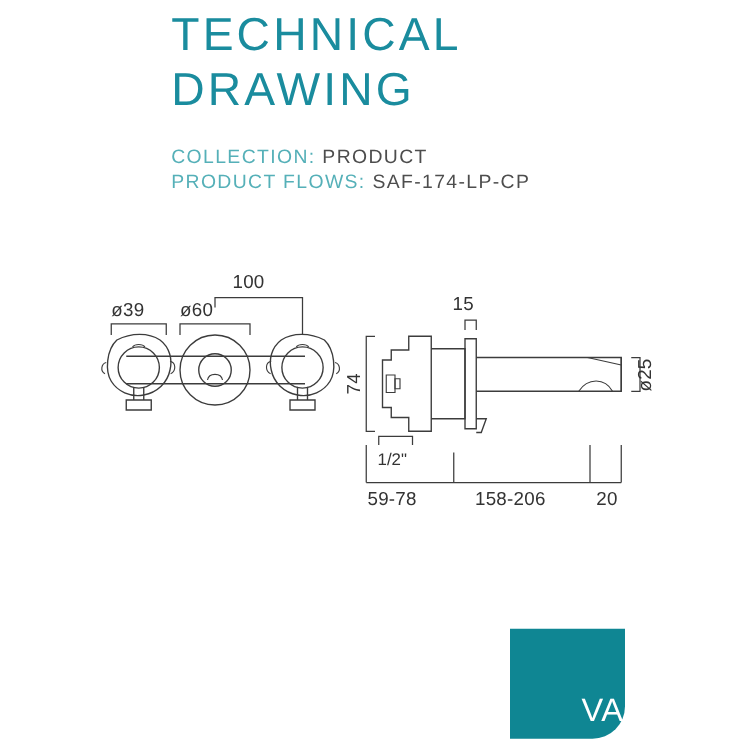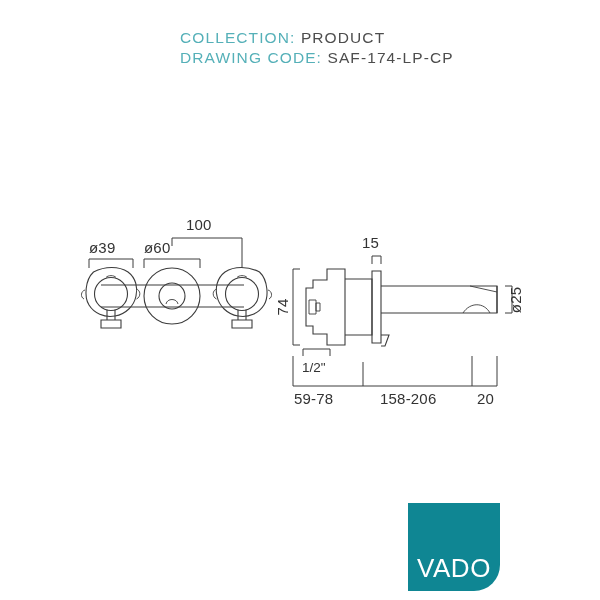--- a/index.html
+++ b/index.html
@@ -32,21 +32,21 @@
   }
   .title-line { display: block; white-space: nowrap; }
 
   #meta-block {
     margin-top: 22px;
     font-size: 15.5px;
     line-height: 20px;
     letter-spacing: 1.1px;
   }
   .meta-row { white-space: nowrap; }
-  .meta-label { color: #55b0b8; margin-left: 43px; }
+  .meta-label { color: #55b0b8; }
   .meta-value { color: #4d4d4d; }
 
   
   #drawing-area {
     position: absolute;
     left: 0;
     top: 196px;
     width: 600px;
     height: 220px;
   }
@@ -107,33 +107,38 @@
   #logo-text {
     position: absolute;
     left: 0;
     bottom: 7px;
     width: 92px;
     text-align: center;
     color: #ffffff;
     font-size: 26px;
     font-weight: 400;
     letter-spacing: 0.5px;
+    padding-left: 48px;
   }
 </style>
 </head>
 <body>
 
 <div id="header">
+  <div id="title-block">
+    <span class="title-line">TECHNICAL</span>
+    <span class="title-line">DRAWING</span>
+  </div>
   <div id="meta-block">
     <div class="meta-row">
       <span class="meta-label">COLLECTION:</span>
       <span class="meta-value">PRODUCT</span>
     </div>
     <div class="meta-row">
-      <span class="meta-label">DRAWING CODE:</span>
+      <span class="meta-label">PRODUCT FLOWS:</span>
       <span class="meta-value">SAF-174-LP-CP</span>
     </div>
   </div>
 </div>
 
 <div id="drawing-area">
 <svg id="drawing-svg" width="600" height="220" viewBox="0 0 600 220" xmlns="http://www.w3.org/2000/svg">
 
   <g>
 

